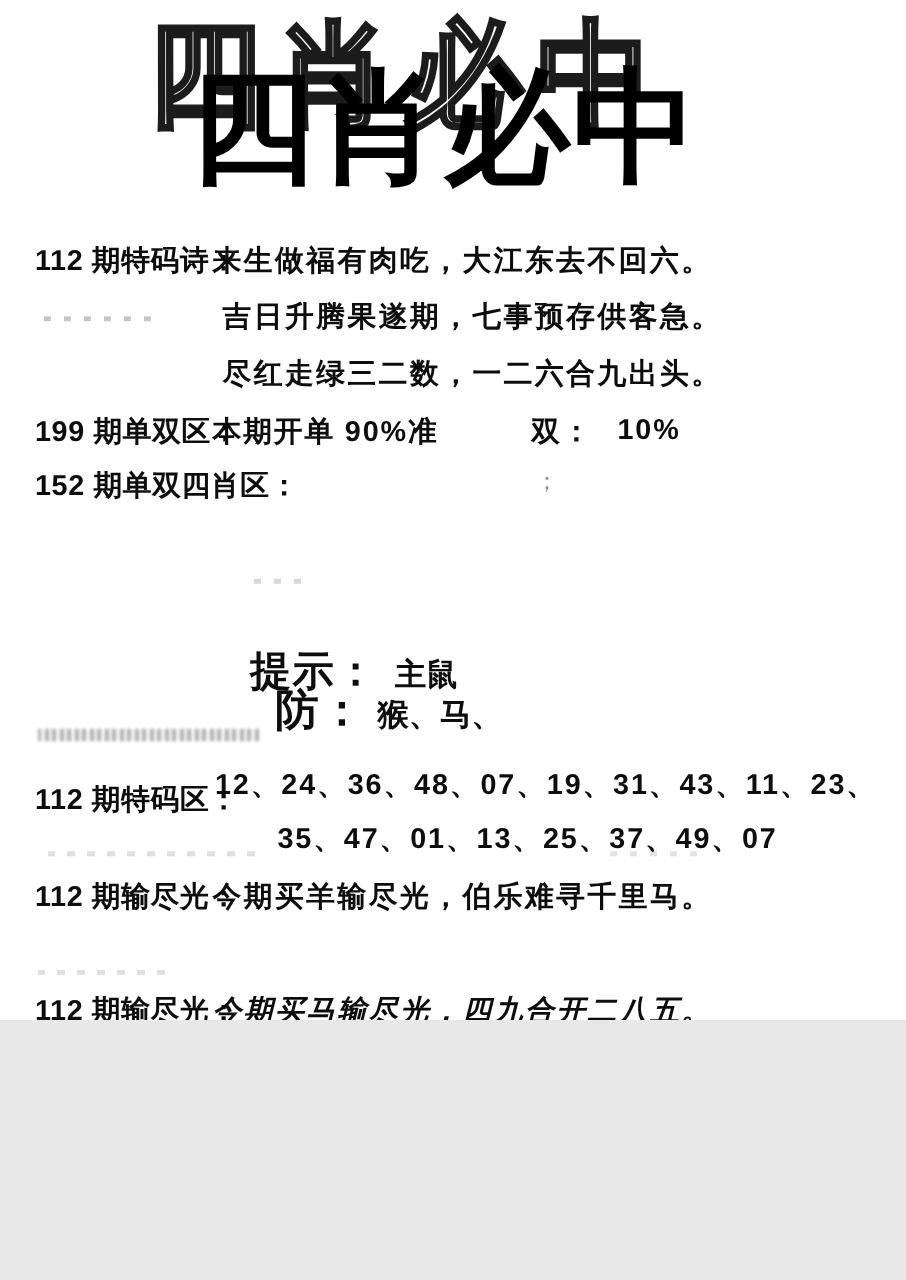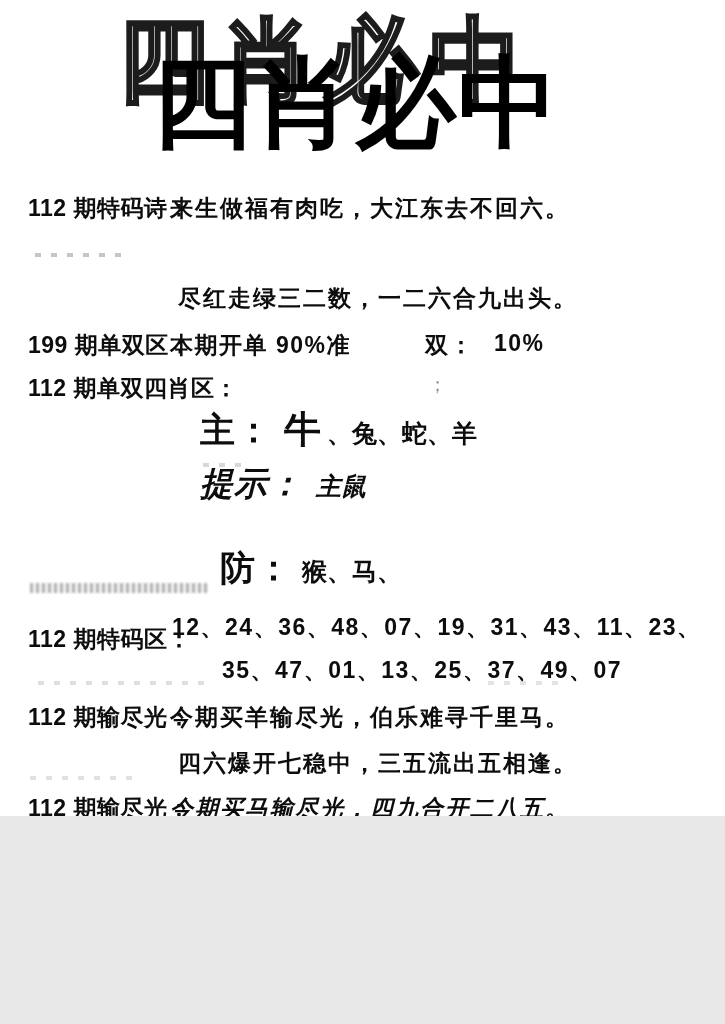--- a/index.html
+++ b/index.html
@@ -75,54 +75,51 @@
 
 <div id="page">
 
   <div class="title-outline">四肖必中</div>
   <div class="title-solid">四肖必中</div>
 
   <div class="row body-txt" style="left:28px;top:193px;">
     <span class="part label-txt" style="left:0;">112 期特码诗：</span>
     <span class="part" style="left:142px;letter-spacing:2px;">来生做福有肉吃，大江东去不回六。</span>
   </div>
+  <div class="row body-txt" style="left:178px;top:238px;letter-spacing:2px;">吉日升腾果遂期，七事预存供客急。</div>
   <div class="row body-txt" style="left:178px;top:283px;letter-spacing:2px;">尽红走绿三二数，一二六合九出头。</div>
 
   <div class="row body-txt" style="left:28px;top:330px;">
     <span class="part label-txt" style="left:0;">199 期单双区：</span>
     <span class="part" style="left:142px;">本期开单 90%准</span>
     <span class="part" style="left:397px;">双：</span>
     <span class="part" style="left:466px;">10%</span>
   </div>
 
-  <div class="row label-txt" style="left:28px;top:373px;font-size:23px;">112 期单双四肖区：</div>
+  <div class="row label-txt" style="left:28px;top:373px;font-size:23px;">152 期单双四肖区：</div>
 
-  <div class="row" style="left:200px;top:405px;">
-    <span class="big-label">主：</span><span class="big-value">牛</span><span class="small-value">、兔、蛇、羊</span>
-  </div>
 
-  <div class="row" style="left:200px;top:462px;font-style:italic;">
+  <div class="row" style="left:200px;top:515px;">
     <span class="big-label" style="font-size:33px;">提示：</span><span class="small-value" style="margin-left:14px;">主鼠</span>
   </div>
 
   <div class="row" style="left:192px;top:545px;margin-left:28px;">
     <span class="big-label" style="font-size:35px;">防：</span><span class="small-value" style="margin-left:10px;">猴、马、</span>
   </div>
 
   <div class="row body-txt" style="left:28px;top:612px;">
     <span class="part label-txt" style="left:0;margin-top:12px;">112 期特码区：</span>
     <span class="part" style="left:144px;">12、24、36、48、07、19、31、43、11、23、</span>
   </div>
   <div class="row body-txt" style="left:222px;top:655px;">35、47、01、13、25、37、49、07</div>
 
   <div class="row body-txt" style="left:28px;top:702px;">
     <span class="part label-txt" style="left:0;">112 期输尽光：</span>
     <span class="part" style="left:142px;letter-spacing:2px;">今期买羊输尽光，伯乐难寻千里马。</span>
   </div>
-  <div class="row body-txt" style="left:178px;top:748px;letter-spacing:2px;">四六爆开七稳中，三五流出五相逢。</div>
 
   <div class="row body-txt" style="left:28px;top:793px;">
     <span class="part label-txt" style="left:0;">112 期输尽光：</span>
     <span class="part" style="left:142px;letter-spacing:2px;font-style:italic;">今期买马输尽光，四九合开二八五。</span>
   </div>
 
   <div class="artifact dash-strip" style="left:35px;top:253px;width:88px;"></div>
   <div class="artifact dash-strip" style="left:203px;top:463px;width:46px;opacity:.7;"></div>
   <div class="artifact blur-textline" style="left:30px;top:583px;width:178px;"></div>
   <div class="artifact dash-strip" style="left:38px;top:681px;width:170px;opacity:.6;"></div>

